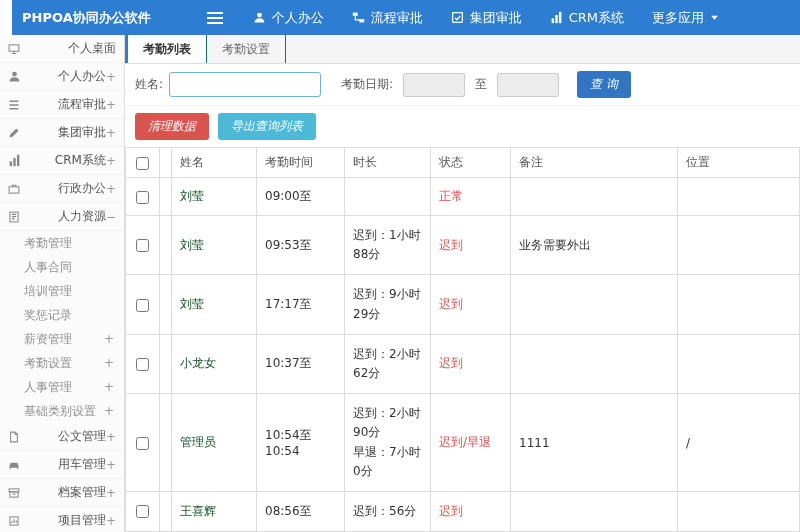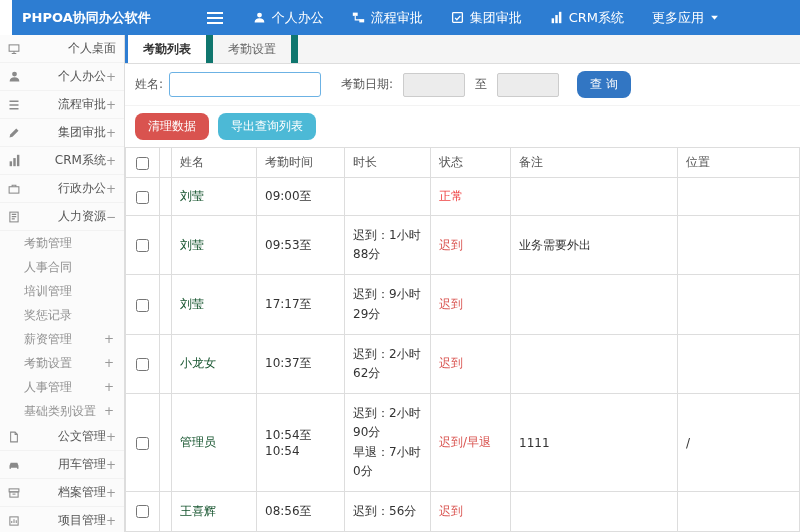--- a/index.html
+++ b/index.html
@@ -20,30 +20,30 @@
   .side-item .ic { width:15px; margin-right:5px; color:#8a8a8a; display:flex; align-items:center; }
   .side-item .lbl { flex:1; white-space:nowrap; }
   .exp { color:#999; font-size:12px; line-height:1; }
   .side-child { display:flex; align-items:center; height:24px; padding:0 10px 0 24px; color:#909090; cursor:pointer; }
   .side-child .lbl { flex:1; white-space:nowrap; }
 
   
   .main { position:absolute; top:35px; left:125px; right:0; bottom:0; display:flex; flex-direction:column; overflow:hidden; background:#fff; }
   .tabs { height:29px; background:#f5f5f5; border-bottom:1px solid #ddd; display:flex; flex:0 0 auto; }
   .tabs-accent { width:3px; background:#2d7dd2; flex:0 0 auto; }
-  .tab { padding:0 15px; display:flex; align-items:center; font-size:12px; color:#666; cursor:pointer; border-right:7px solid #0f766e; }
+  .tab { padding:0 15px; display:flex; align-items:center; font-size:12px; color:#666; cursor:pointer; border-right:1px solid #0f766e; }
   .tab.active { background:#fff; color:#333; font-weight:bold; }
 
   .filterbar { display:flex; align-items:center; padding:7px 10px; flex:0 0 auto; border-bottom:1px solid #f3f3f3; }
   .filterbar .flabel { color:#555; margin-right:6px; white-space:nowrap; }
   .input-name { width:152px; height:25px; border:1px solid #6cb2e4; border-radius:3px; padding:0 6px; outline:none; font-family:inherit; font-size:12px; }
   .input-date { width:62px; height:24px; border:1px solid #ccc; border-radius:2px; background:#ececec; padding:0 6px; margin:0 4px; font-family:inherit; font-size:12px; }
   .flabel.mid { margin:0 6px; }
   .flabel.date { margin-left:20px; }
-  .btn { border:none; border-radius:8px; color:#fff; padding:5px 13px; font-size:12px; cursor:pointer; font-family:inherit; white-space:nowrap; }
+  .btn { border:none; border-radius:3px; color:#fff; padding:5px 13px; font-size:12px; cursor:pointer; font-family:inherit; white-space:nowrap;font-style:italic; }
   .btn-primary { background:#3276c3; margin-left:14px; }
   .actionbar { padding:7px 10px; display:flex; gap:9px; flex:0 0 auto; }
   .btn-danger { background:#d9534f; }
   .btn-info { background:#4cb9d6; }
 
   .table-wrap { flex:1; overflow:hidden; }
   table { border-collapse:collapse; width:100%; table-layout:fixed; }
   th, td { border:1px solid #ddd; text-align:left; font-size:12px; overflow:hidden; }
   th { color:#555; font-weight:normal; padding:6px 8px; background:#fff; }
   td { padding:10px 8px; color:#333; }

